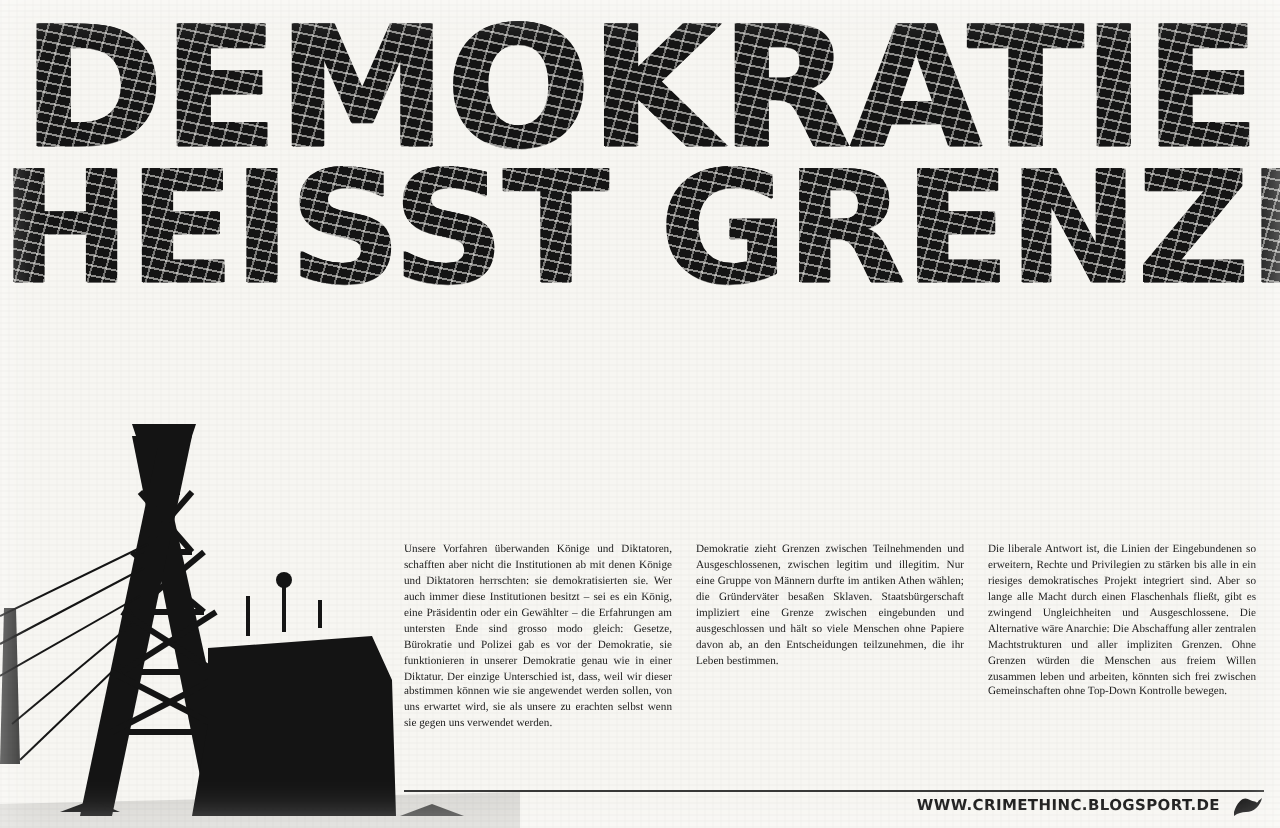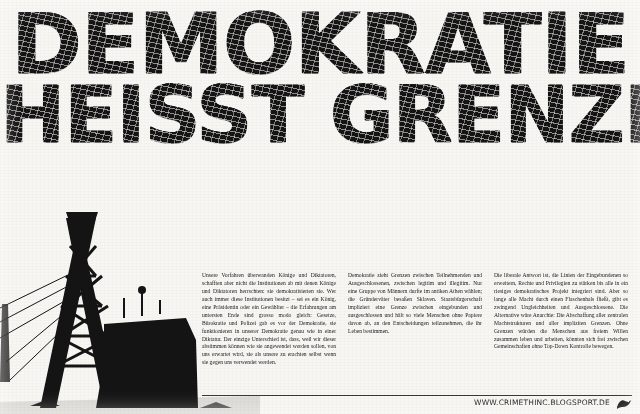--- a/index.html
+++ b/index.html
@@ -112,21 +112,21 @@
     position: absolute;
     right: 8px;
     bottom: 6px;
     display: flex;
     align-items: center;
     gap: 6px;
     z-index: 15;
   }
   .url {
     font-family: "DejaVu Sans", sans-serif;
-    font-weight: normal;
+    font-weight: bold;
     font-size: 7.5px;
     letter-spacing: 0.2px;
     color: #141414;
     margin-left: 19px;
   }
   .logo {
     width: 16px;
     height: 12px;
   }
   .rule {

